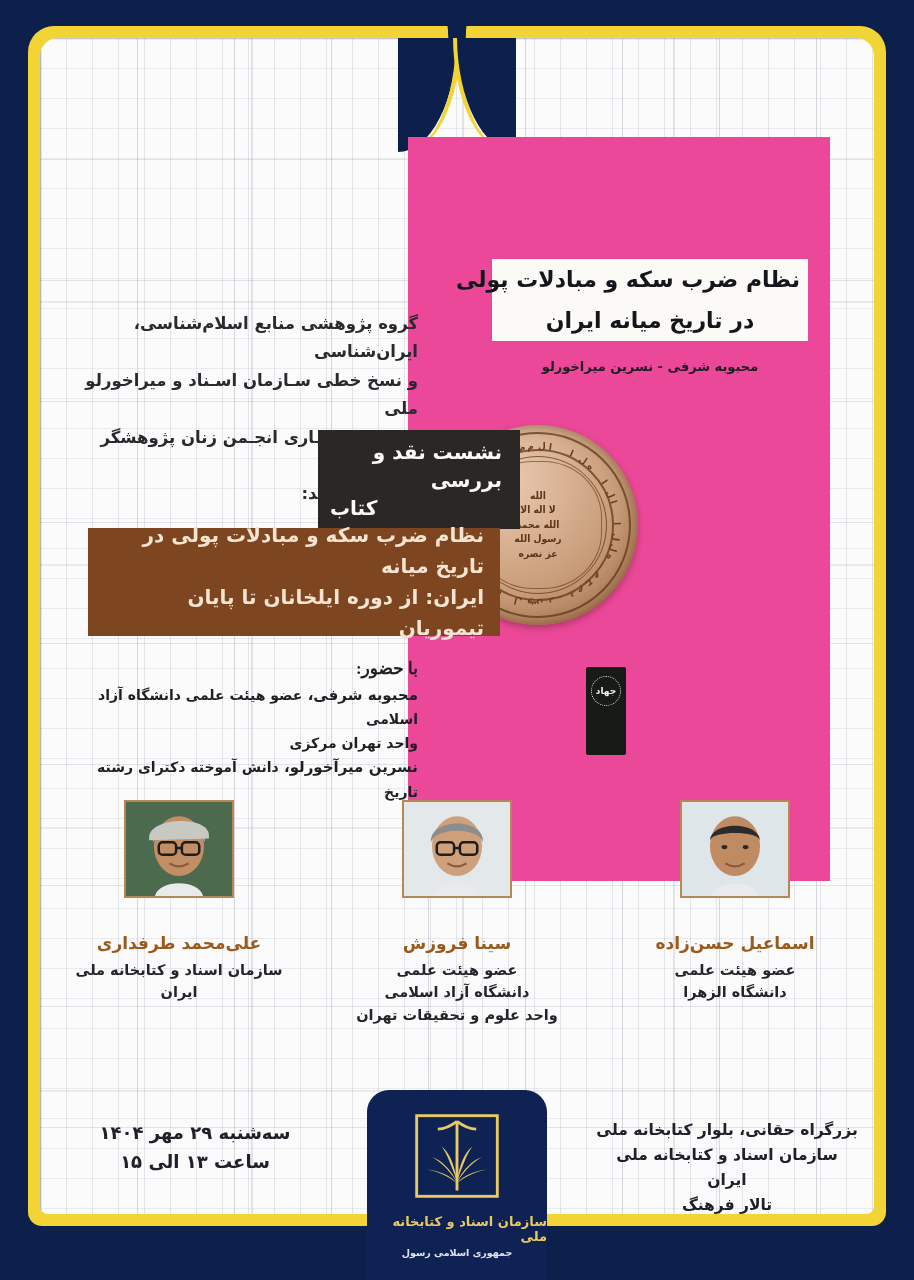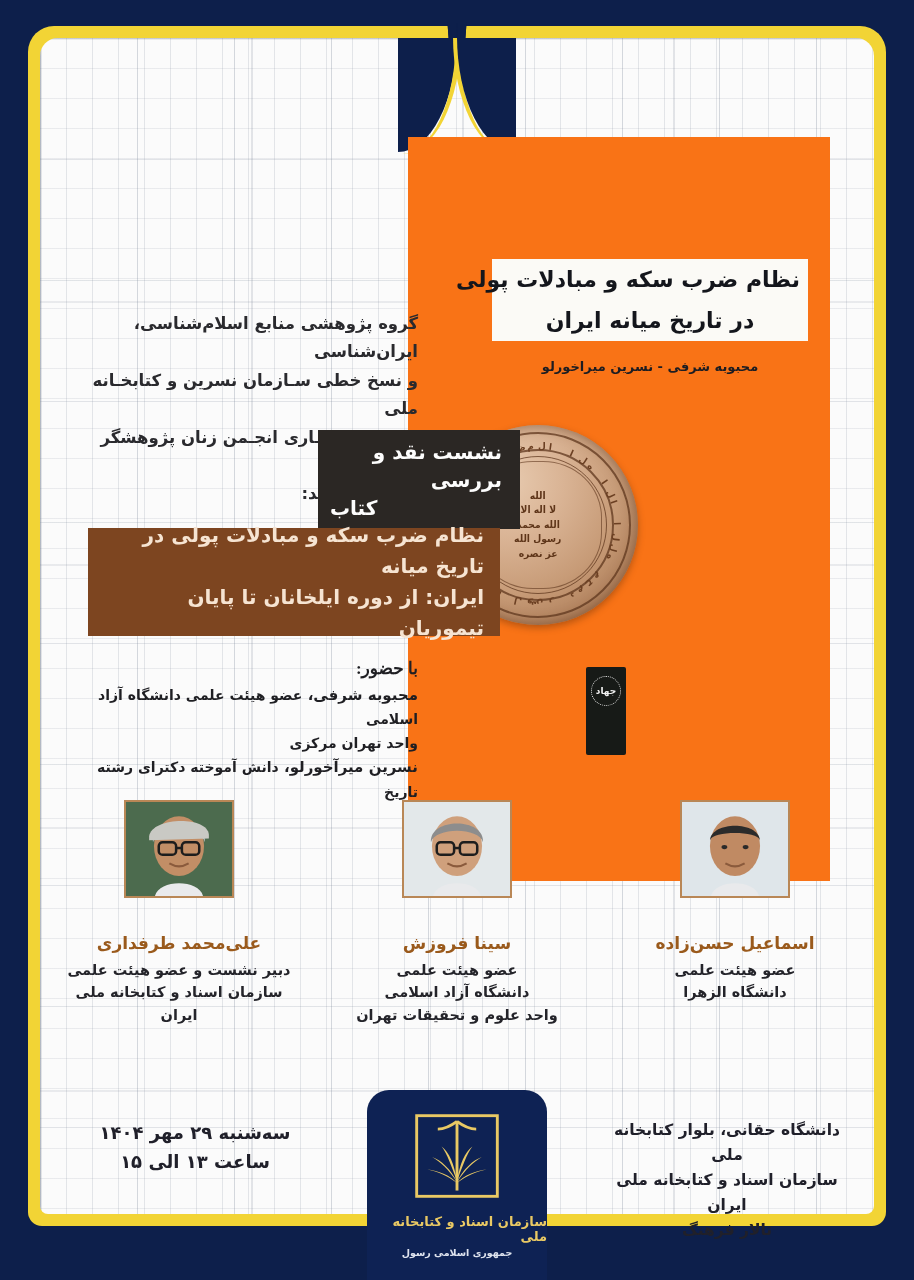--- a/index.html
+++ b/index.html
@@ -91,21 +91,21 @@
     border-bottom:0 solid transparent;
   }
   .page-notch .glow-l { left:3px;  border-right:5px solid #f2d435; border-bottom-right-radius:59px 118px; }
   .page-notch .glow-r { right:3px; border-left:5px solid #f2d435;  border-bottom-left-radius:59px 118px; }
 
   
   .orange-panel {
     position:absolute;
     left:408px; top:137px;
     width:422px; height:744px;
-    background:#f97316;
+    background:#ec4899;
   }
 
   
   .cover-title {
     position:absolute;
     right:22px; width:316px;
     background:#fbfaf6;
     color:#14161c;
     font-weight:700;
     font-size:22px;
@@ -160,21 +160,21 @@
     font-size:9px;
     transform-origin:0 0;
     white-space:nowrap;
   }
   .coin-core {
     position:absolute;
     inset:36px;
     border-radius:46% 46% 46% 46% / 44% 44% 44% 44%;
     border:1.5px solid rgba(95,55,30,.6);
     display:flex; flex-direction:column;
-    align-items:center; justify-content:center;
+    justify-content:center;
     gap:2px;
     color:#5e3519;
     font-size:10px; font-weight:700;
     line-height:1.25;
     text-align:center;
     padding:6px;
   }
   .coin-core div { transform:scaleX(.92); }
 
   
@@ -409,21 +409,21 @@
       </div>
     </div>
 
     <div class="pub-logo">
       <div class="pub-mark">جهاد</div>
     </div>
   </div>
 
   <div class="intro" id="introBlock">
       <div>گروه پژوهشی منابع اسلام‌شناسی، ایران‌شناسی</div>
-      <div>و نسخ خطی سـازمان نسرین و کتابخـانه ملی</div>
+      <div>و نسخ خطی سـازمان اسـناد و میراخورلو ملی</div>
       <div>ایران با همکـاری انجـمن زنان پژوهشگر تاریخ</div>
       <div>برگزار می‌کند:</div>
     </div>
 
   <div class="box-dark">
     <span>نشست نقد و بررسی</span>
     <span>کتاب</span>
   </div>
 
   <div class="box-brown">
@@ -494,33 +494,32 @@
               <rect x="34" y="42" width="18" height="13" rx="4"></rect>
               <rect x="58" y="42" width="18" height="13" rx="4"></rect>
               <path d="M52 48 H58"></path>
             </g>
             <path d="M45 64 Q55 70 65 64" stroke="#8a5a3c" stroke-width="2.2" fill="none"></path>
             <path d="M30 98 C34 80 76 80 80 98 Z" fill="#e9eaec"></path>
           </svg>
         </div>
         <div class="name">علی‌محمد طرفداری</div>
         <div class="role">
-          <div>دبیر نشست و عضو هیئت علمی</div>
           <div>سازمان اسناد و کتابخانه ملی ایران</div>
         </div>
       </div>
     </div>
 
   <div class="footer-right">
     <div>سه‌شنبه ۲۹ مهر ۱۴۰۴</div>
     <div>ساعت ۱۳ الی ۱۵</div>
   </div>
 
   <div class="footer-left">
-    <div>دانشگاه حقانی، بلوار کتابخانه ملی</div>
+    <div>بزرگراه حقانی، بلوار کتابخانه ملی</div>
     <div>سازمان اسناد و کتابخانه ملی ایران</div>
     <div>تالار فرهنگ</div>
   </div>
 
   <div class="logo-plate">
     <svg class="logo-mark" viewBox="0 0 100 100">
       <rect x="8" y="8" width="84" height="84" fill="none" stroke="#e9c964" stroke-width="3"></rect>
       <path d="M50 14 V86" stroke="#e9c964" stroke-width="3" fill="none"></path>
       <path d="M50 14 C42 20 36 22 30 22 M50 14 C58 20 64 22 70 22" stroke="#e9c964" stroke-width="3" fill="none"></path>
       <g fill="#e9c964">

